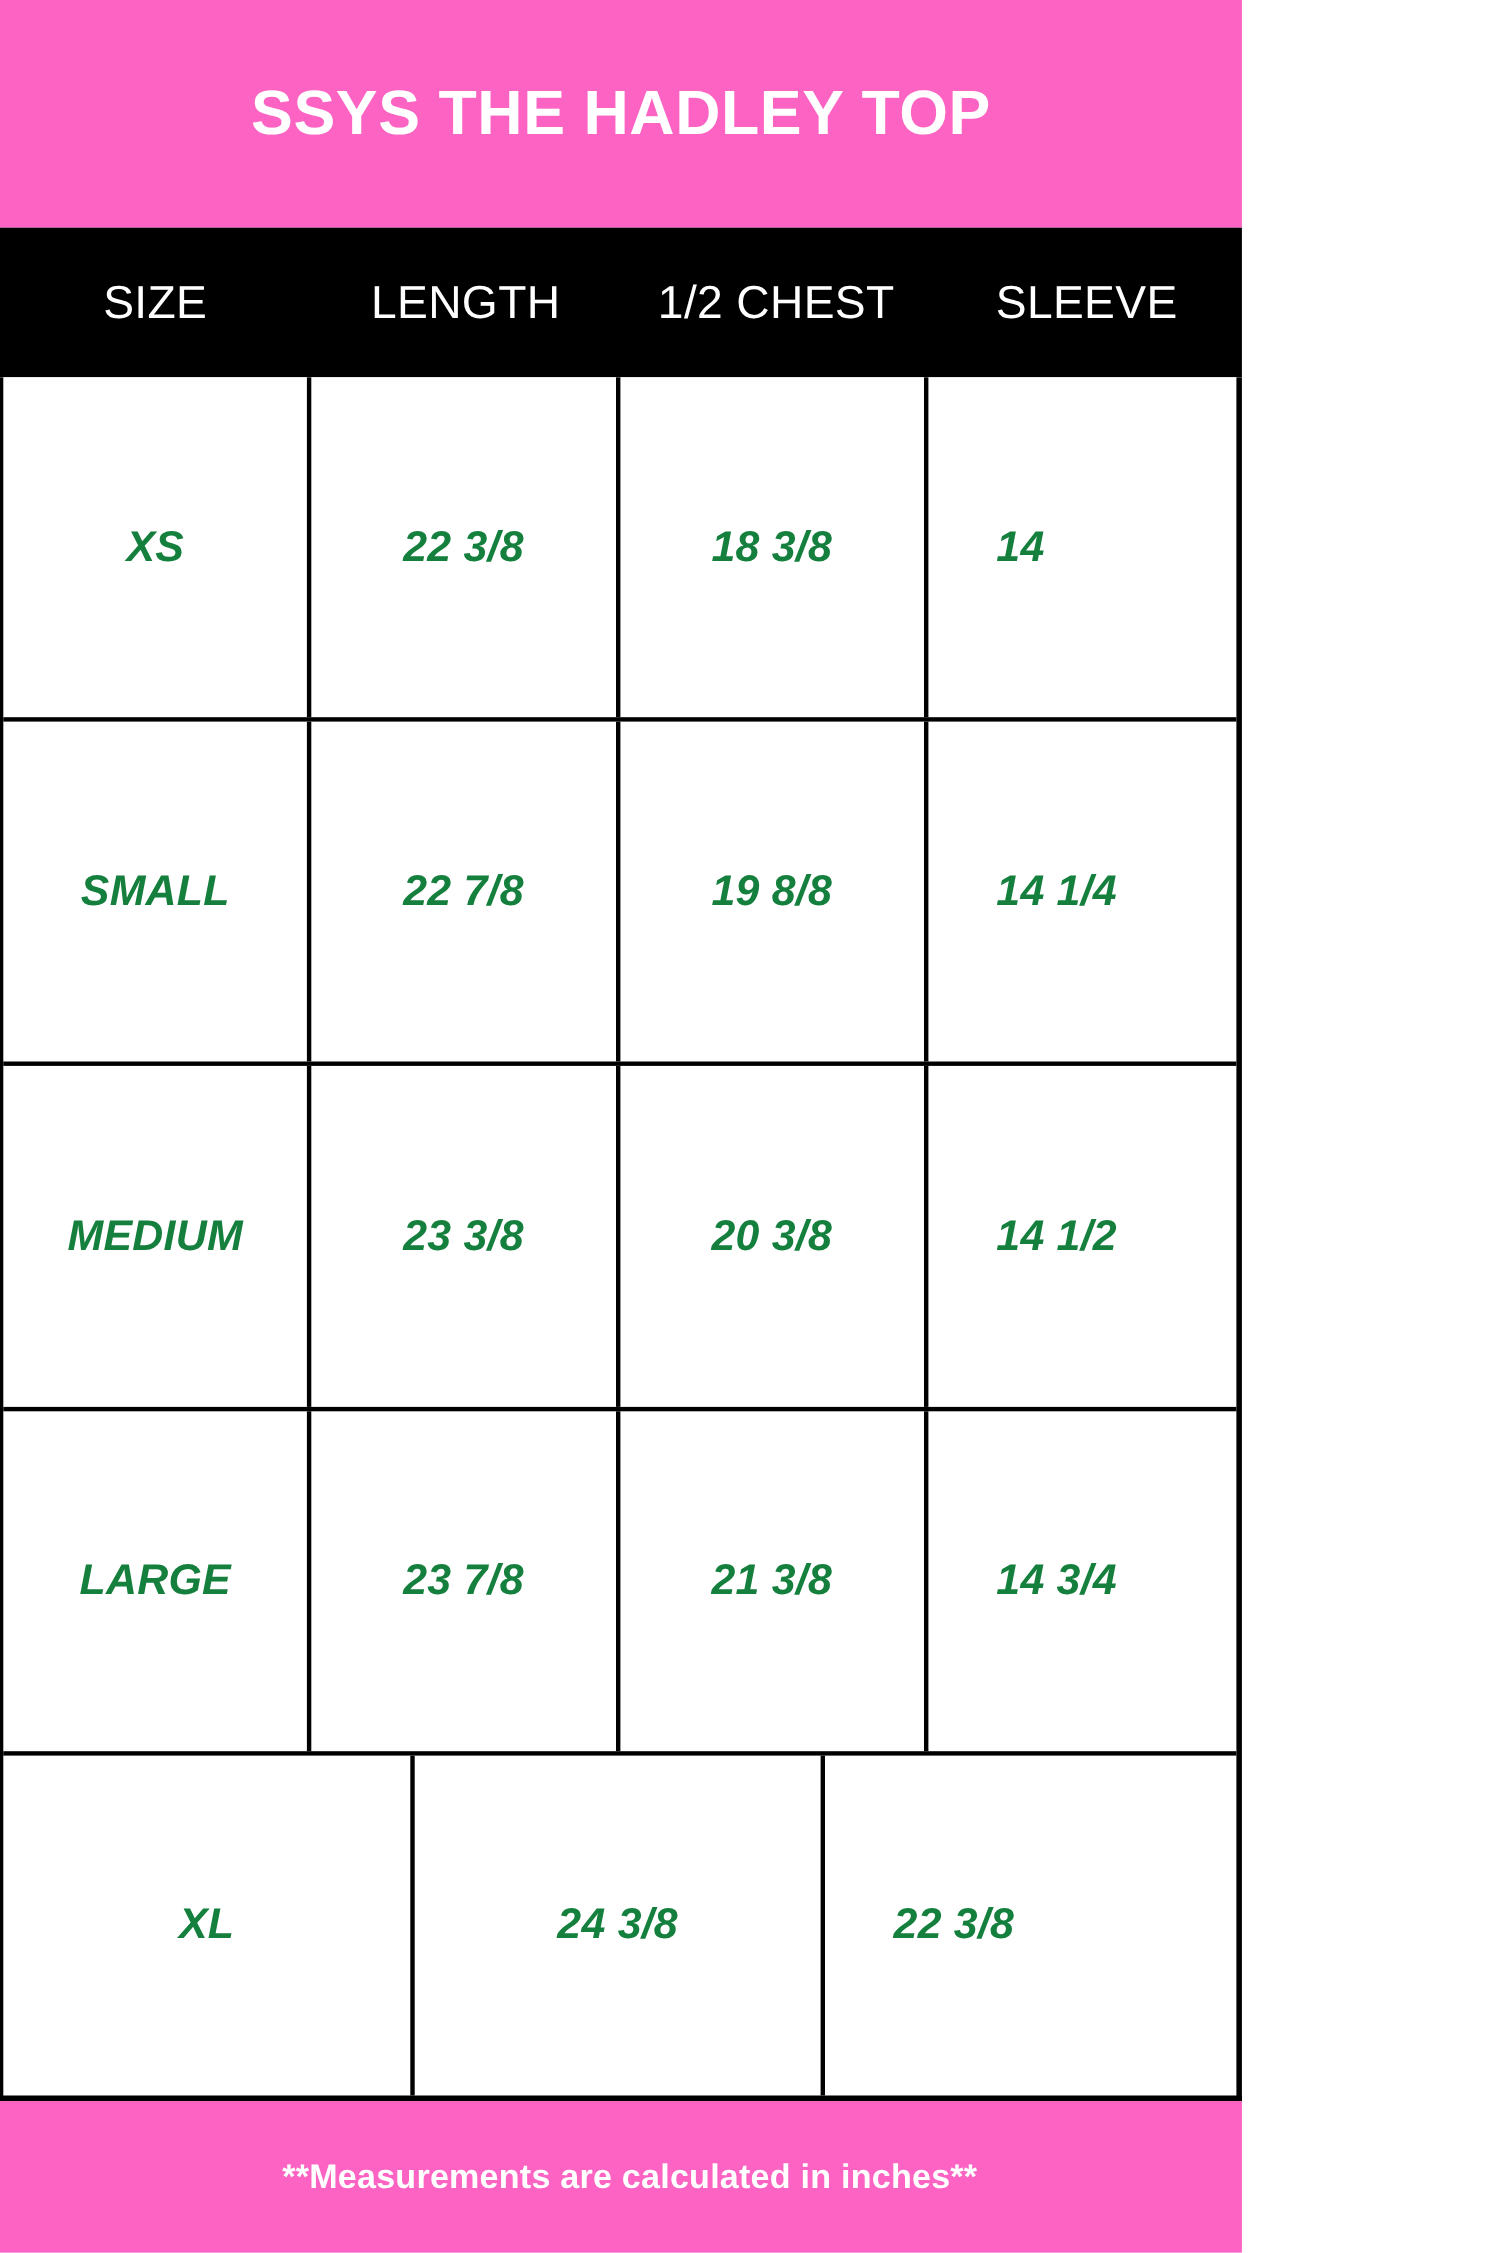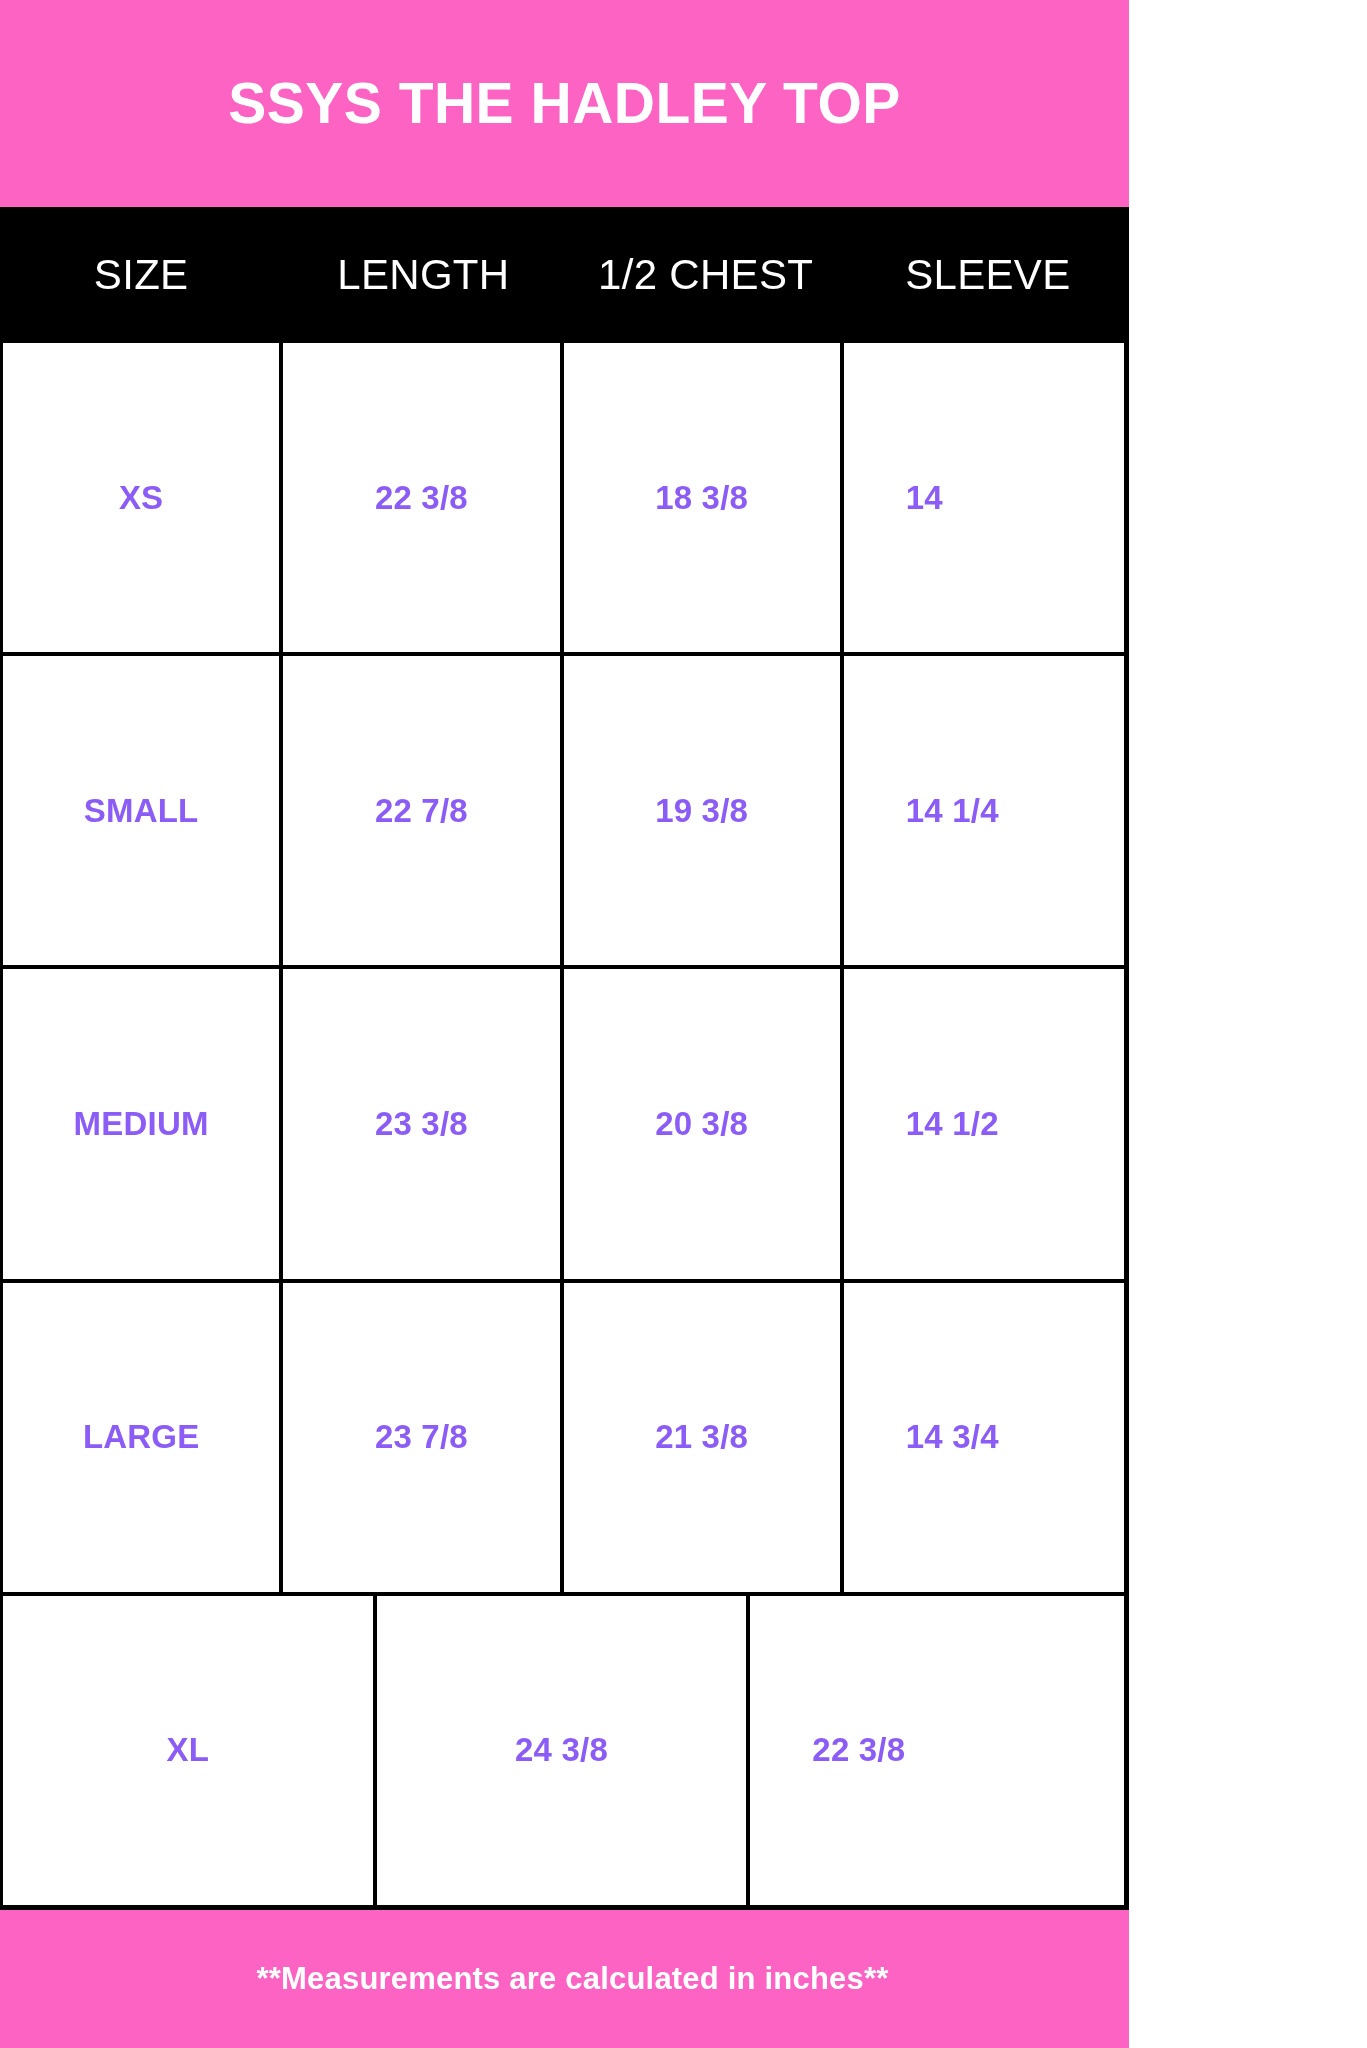--- a/index.html
+++ b/index.html
@@ -80,25 +80,26 @@
   .table-row:last-child {
     border-bottom: none;
   }
   .body-cell {
     flex: 1 1 25%;
     display: flex;
     align-items: center;
     justify-content: center;
     border-right: 4px solid #000000;
     box-sizing: border-box;
-    color: #8b5cf6;
-    font-size: 33px;
+    color: #15803d;
+    font-size: 39px;
     font-weight: 700;
     letter-spacing: 0.2px;
     white-space: nowrap;
+    font-style: italic;
   }
   .body-cell:last-child {
     border-right: none;
     justify-content: flex-start;
     padding-left: 62px;
     border-radius: 10px;
   }
 
   
   .footer-banner {
@@ -140,21 +141,21 @@
     <div class="table-row">
       <div class="body-cell">XS</div>
       <div class="body-cell">22 3/8</div>
       <div class="body-cell">18 3/8</div>
       <div class="body-cell">14</div>
     </div>
 
     <div class="table-row">
       <div class="body-cell">SMALL</div>
       <div class="body-cell">22 7/8</div>
-      <div class="body-cell">19 3/8</div>
+      <div class="body-cell">19 8/8</div>
       <div class="body-cell">14 1/4</div>
     </div>
 
     <div class="table-row">
       <div class="body-cell">MEDIUM</div>
       <div class="body-cell">23 3/8</div>
       <div class="body-cell">20 3/8</div>
       <div class="body-cell">14 1/2</div>
     </div>
 

